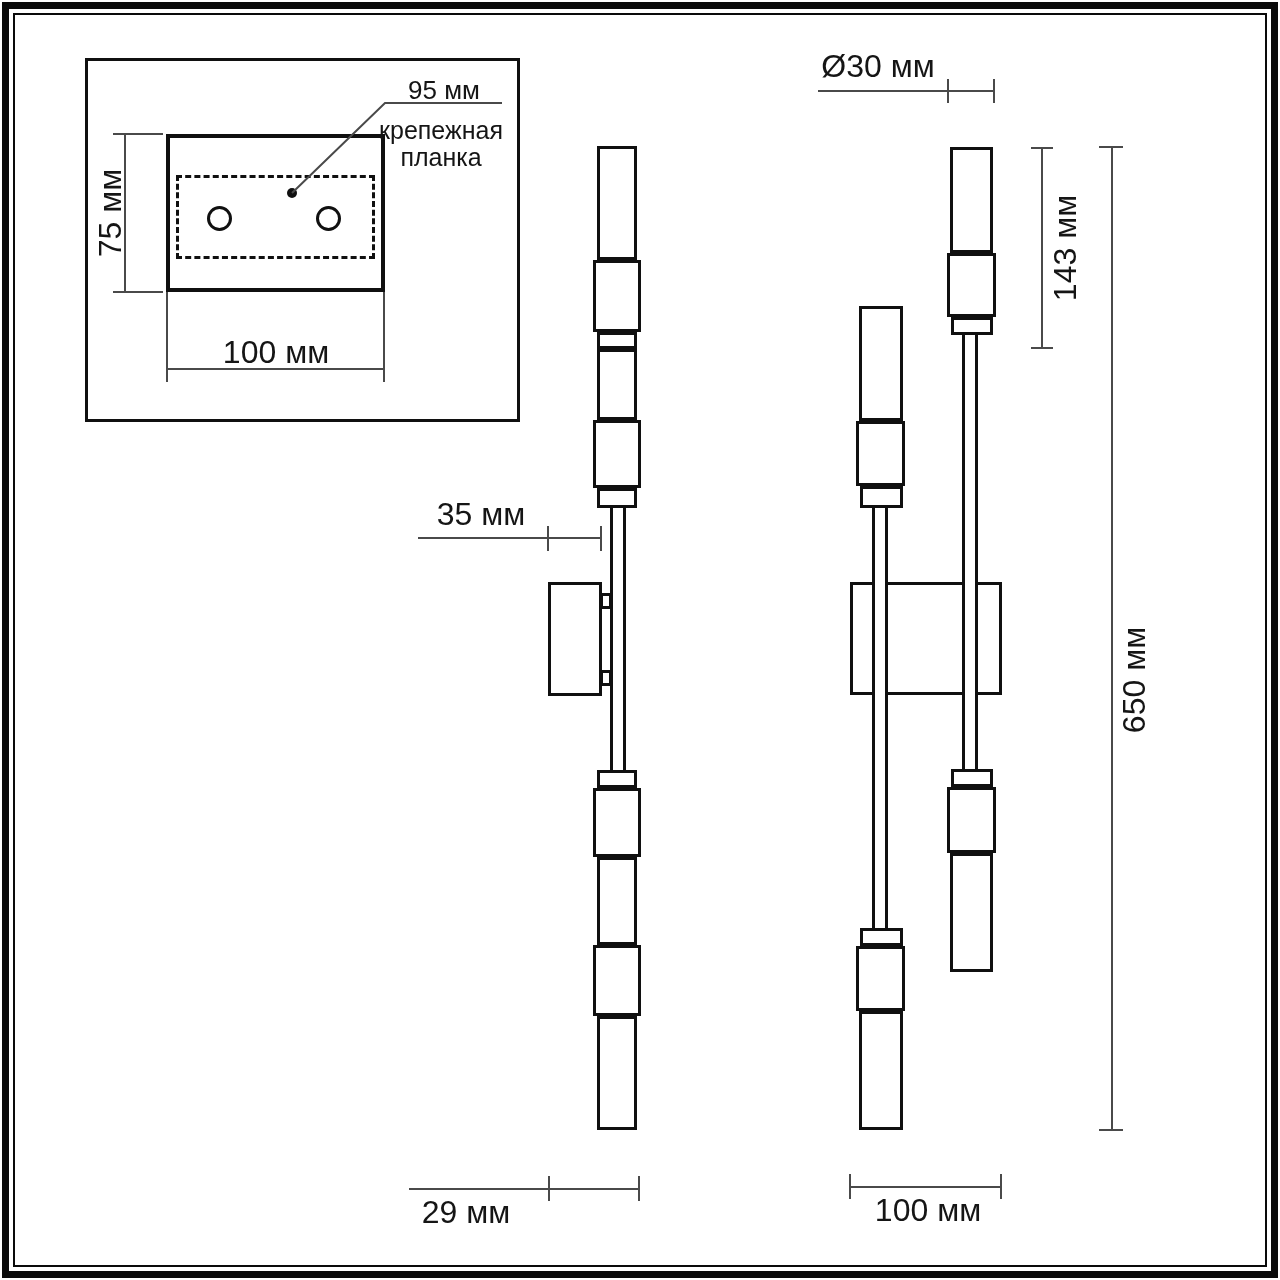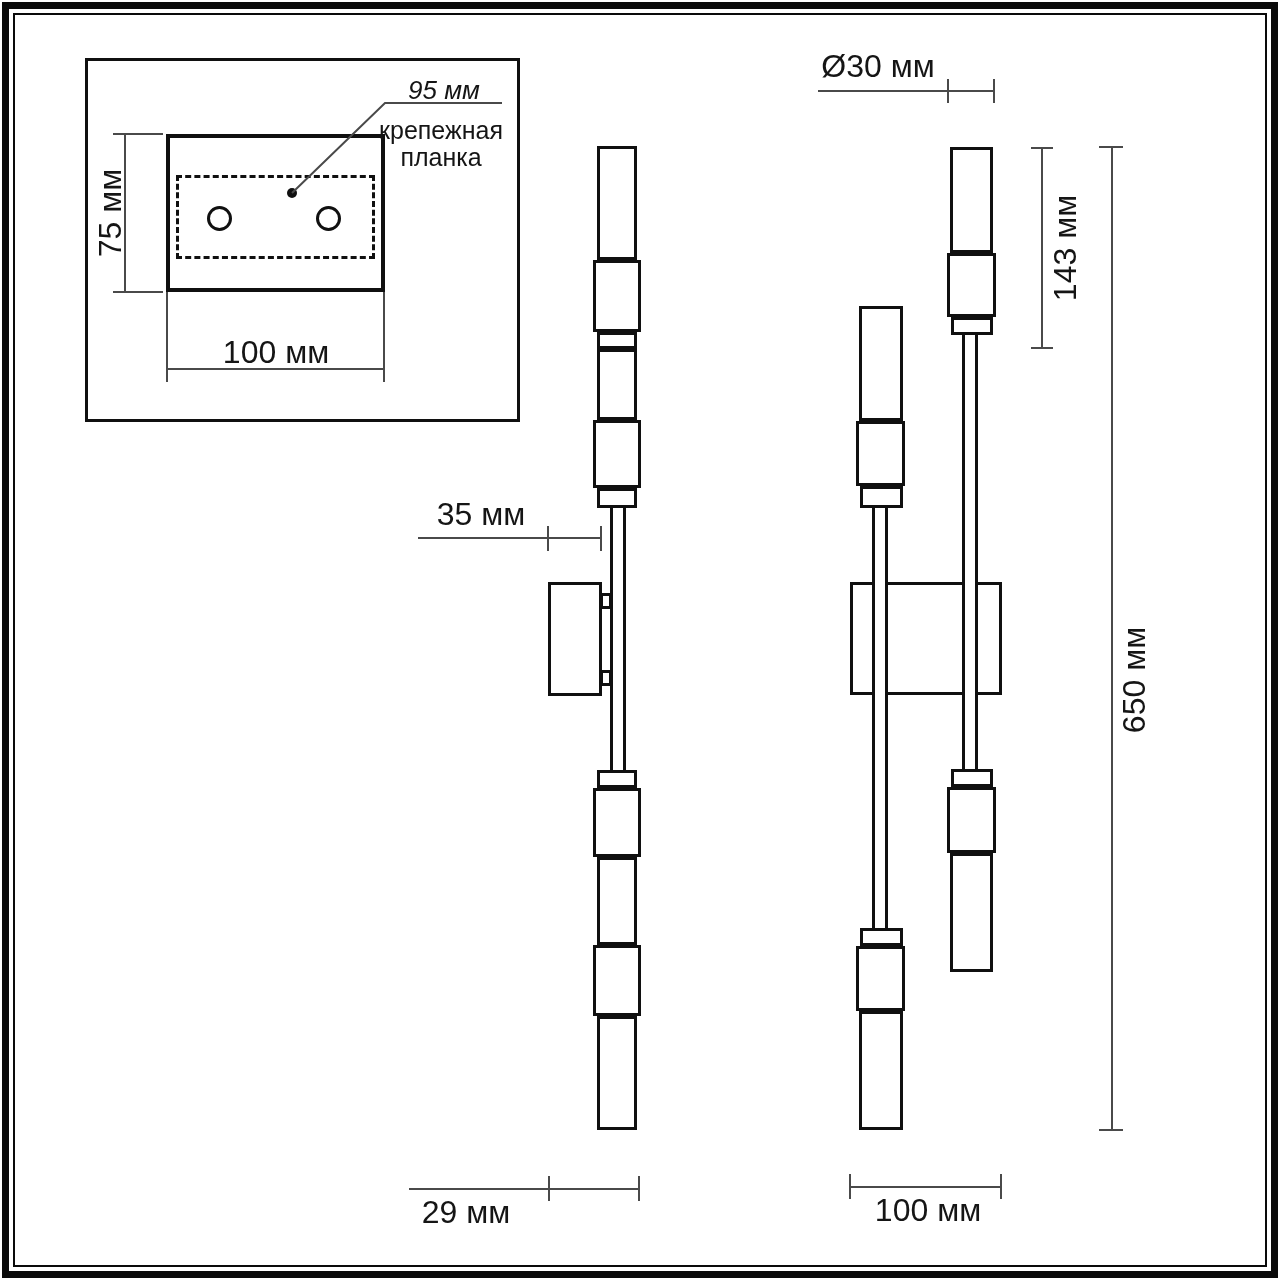--- a/index.html
+++ b/index.html
@@ -31,21 +31,21 @@
 <div class="part thick" style="left:166px;top:134px;width:219px;height:158px;"></div>
 <div class="part dashed" style="left:176px;top:175px;width:199px;height:84px;"></div>
 <div class="hole" style="left:207px;top:206px;width:25px;height:25px;"></div>
 <div class="hole" style="left:316px;top:206px;width:25px;height:25px;"></div>
 
 <svg width="1280" height="1280">
   <circle cx="292" cy="193" r="5" fill="#101010"></circle>
   <polyline points="292,193 385,103 502,103" fill="none" stroke="#4a4a4a" stroke-width="2"></polyline>
 </svg>
 
-<div class="note" style="left:444px;top:90px;font-style:italic;">95 мм</div>
+<div class="note" style="left:444px;top:90px;">95 мм</div>
 <div class="note2" style="left:441px;top:128px;margin-top:16px;">
   <span>крепежная</span><br>
   <span>планка</span>
 </div>
 
 <div class="dim" style="left:124px;top:134px;width:2px;height:158px;"></div>
 <div class="dim" style="left:113px;top:133px;width:50px;height:2px;"></div>
 <div class="dim" style="left:113px;top:291px;width:50px;height:2px;"></div>
 <div class="dimtext rot" style="left:110px;top:213px;">75 мм</div>
 

